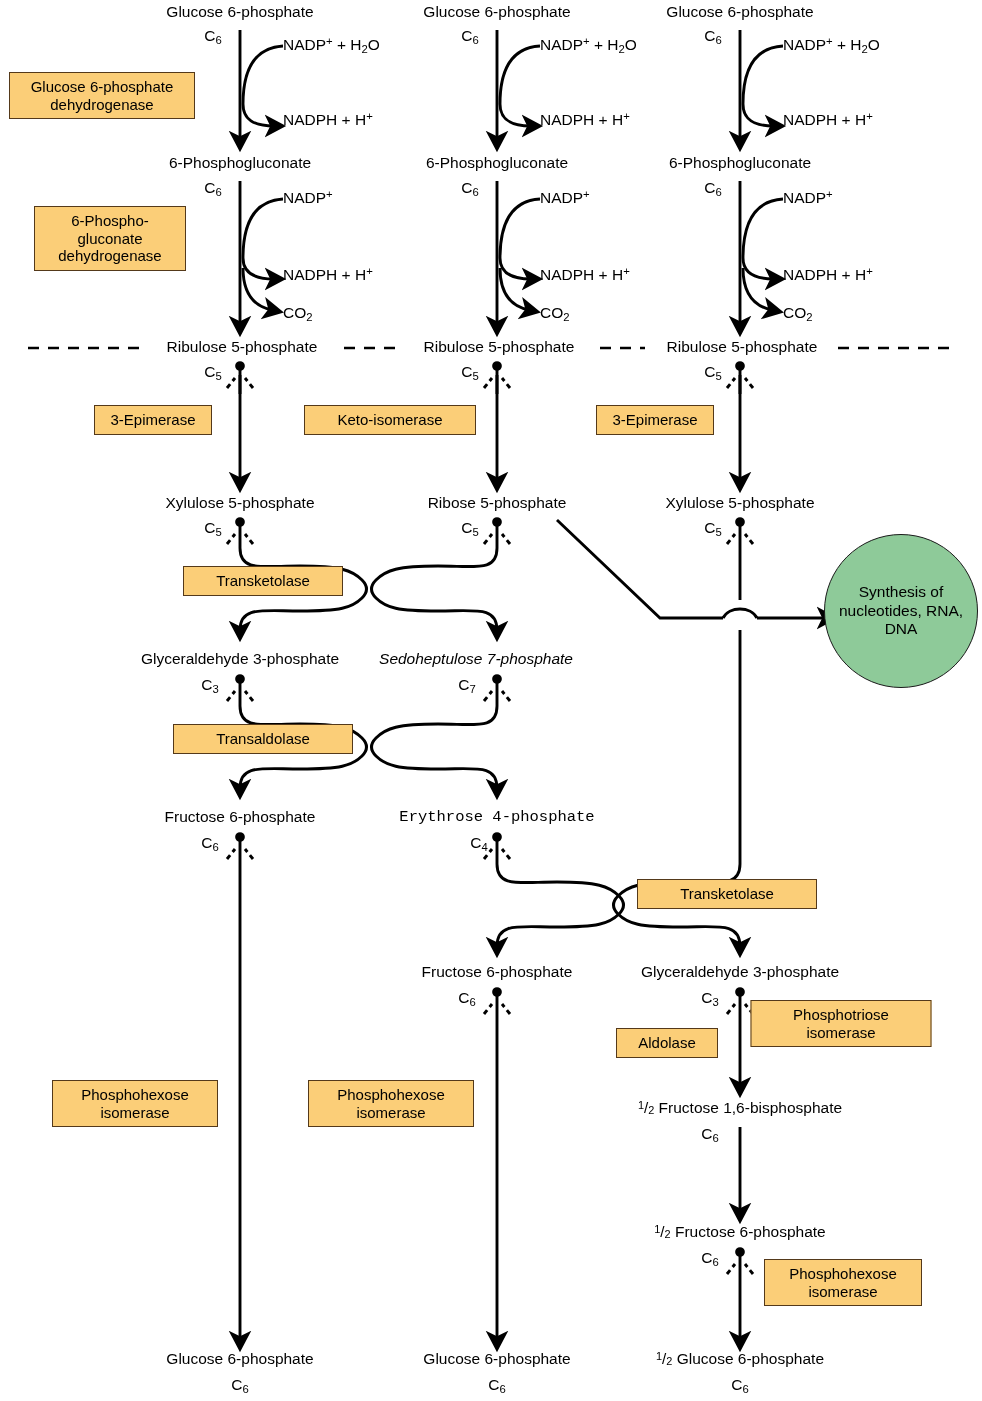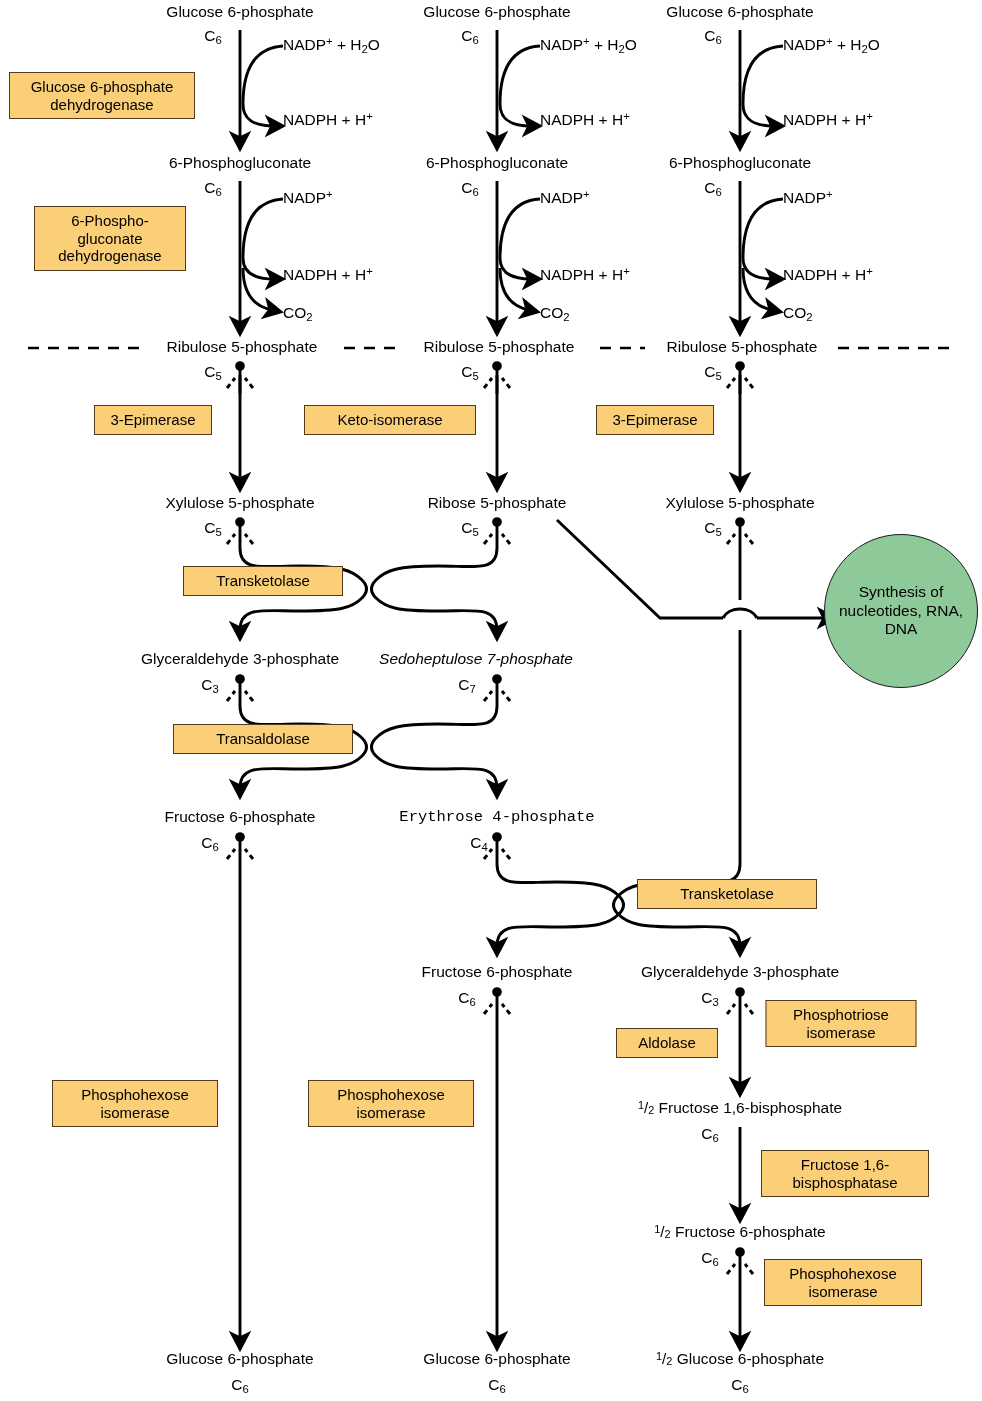--- a/index.html
+++ b/index.html
@@ -249,22 +249,21 @@
 
   <div class="ebox c" style="left:153px;top:405px;width:118px;"><span>3-Epimerase</span></div>
   <div class="ebox c" style="left:390px;top:405px;width:172px;"><span>Keto-isomerase</span></div>
   <div class="ebox c" style="left:655px;top:405px;width:118px;"><span>3-Epimerase</span></div>
 
   <div class="ebox c" style="left:263px;top:566px;width:160px;"><span>Transketolase</span></div>
   <div class="ebox c" style="left:263px;top:724px;width:180px;"><span>Transaldolase</span></div>
   <div class="ebox c" style="left:727px;top:879px;width:180px;"><span>Transketolase</span></div>
 
   <div class="ebox c" style="left:667px;top:1028px;width:102px;text-align:center;"><span>Aldolase</span></div>
-  <div class="ebox c" style="left:841px;top:1000px;width:151px;"><span>Phosphotriose isomerase</span></div>
-  <div class="ebox c" style="left:845px;top:1150px;width:168px;"><span>Fructose 1,6- bisphosphatase</span></div>
+  <div class="ebox c" style="left:841px;top:1000px;width:181px;"><span>Phosphotriose isomerase</span></div>
   <div class="ebox c" style="left:843px;top:1259px;width:158px;"><span>Phosphohexose isomerase</span></div>
 
   <div class="ebox c" style="left:135px;top:1080px;width:166px;"><span>Phosphohexose isomerase</span></div>
   <div class="ebox c" style="left:391px;top:1080px;width:166px;"><span>Phosphohexose isomerase</span></div>
 
   <div class="circ" style="left:824px;top:534px;width:152px;height:152px;">
     <span>Synthesis of nucleotides, RNA, DNA</span>
   </div>
 
 </div>

